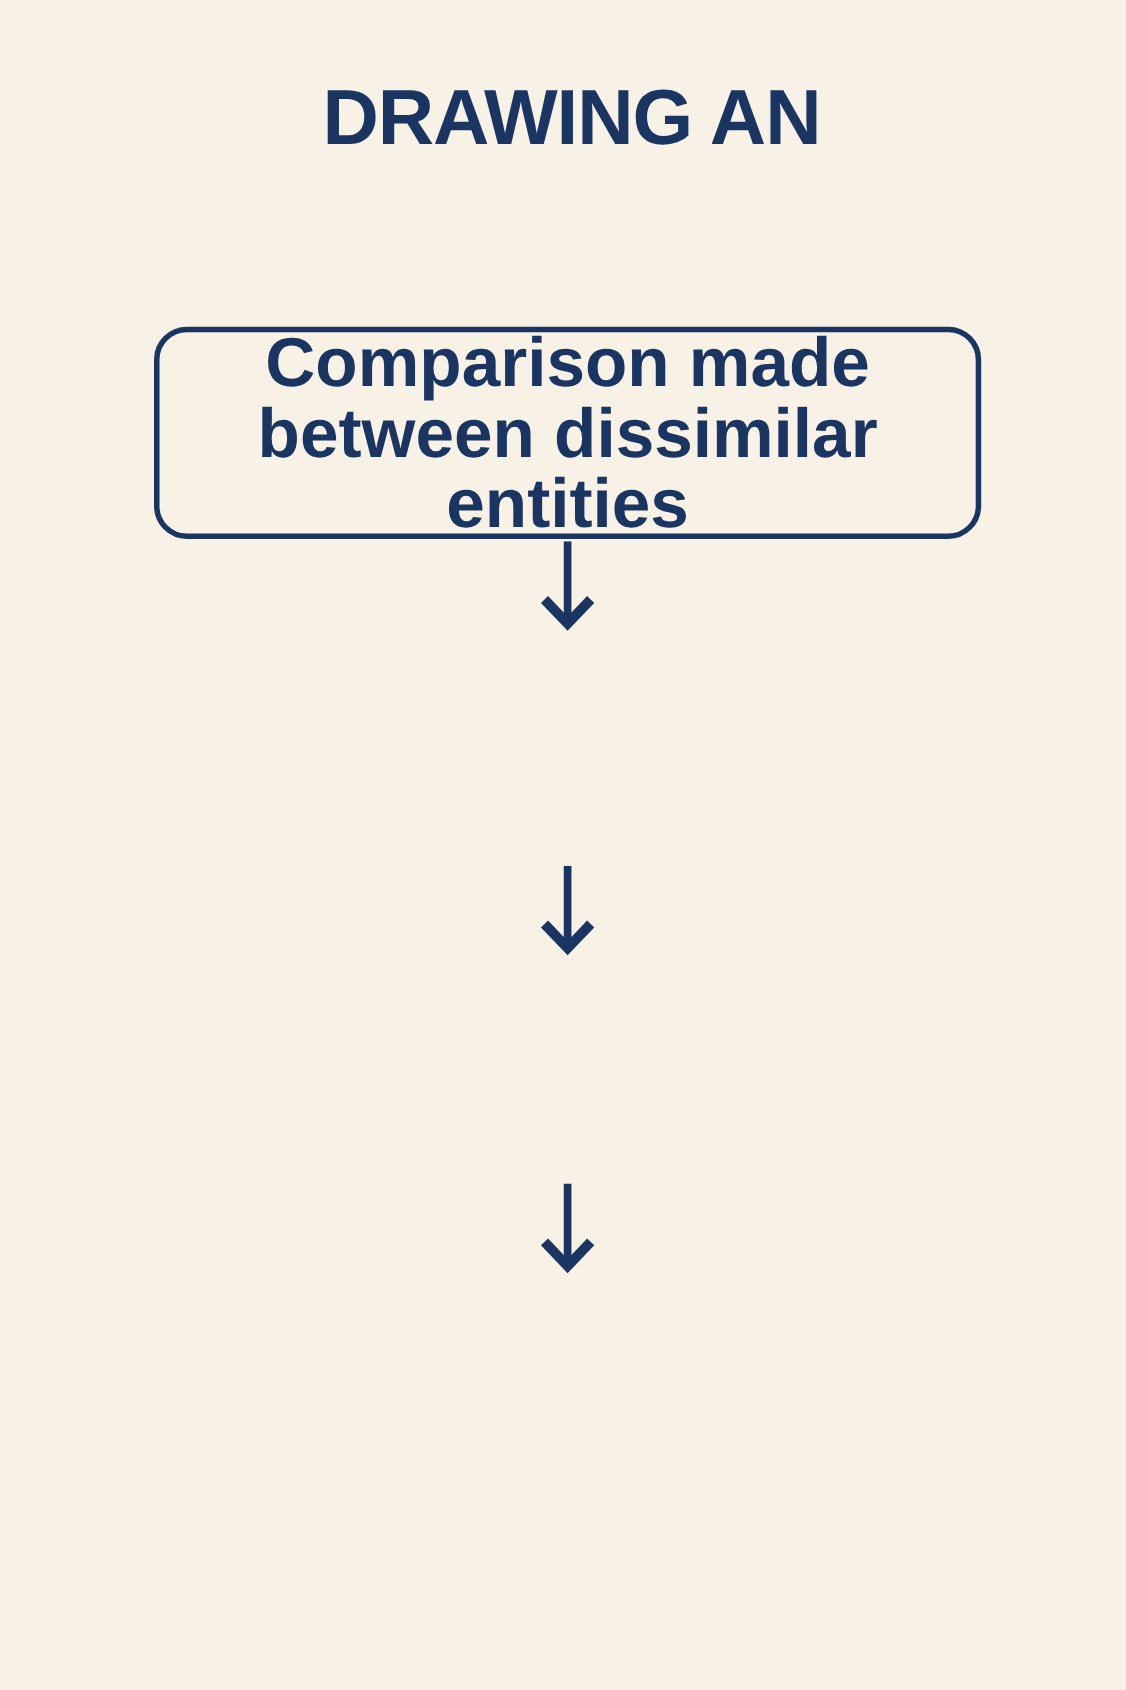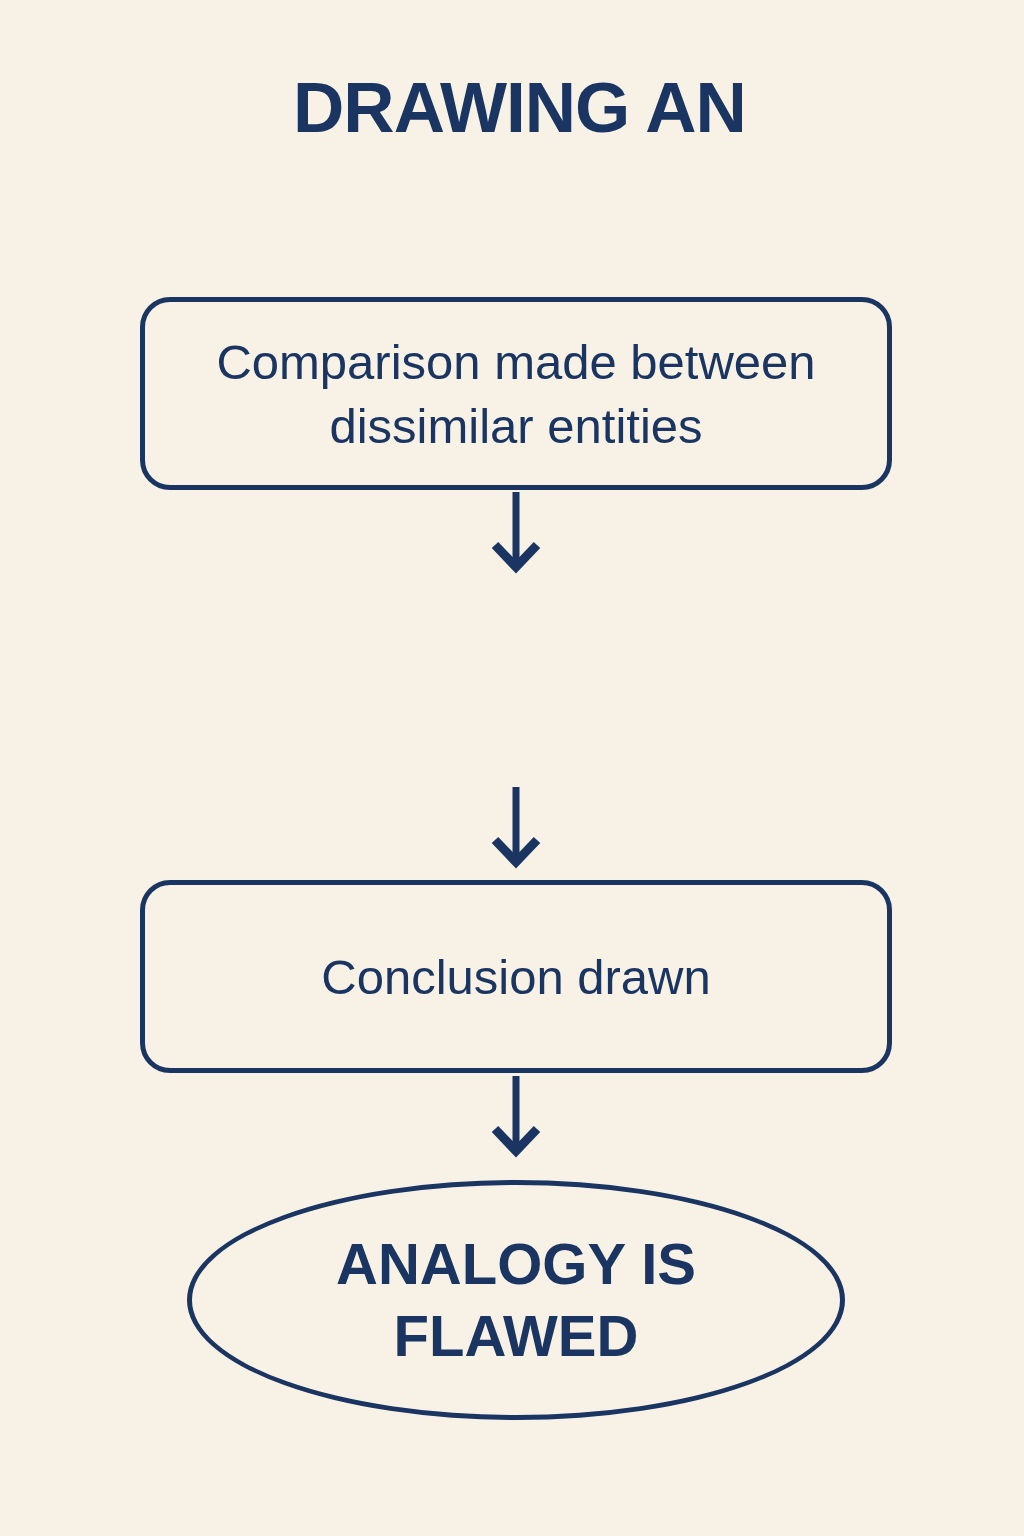--- a/index.html
+++ b/index.html
@@ -46,22 +46,22 @@
     justify-content: center;
     text-align: center;
   }
   .box-1 { top: 297px; }
   .box-2 { top: 592px; }
   .box-3 { top: 880px; }
   .flow-box .box-text {
     display: block;
     max-width: 645px;
     color: var(--ink);
-    font-size: 49px;
-    font-weight: normal;
+    font-size: 63px;
+    font-weight: bold;
     line-height: 64px;
   }
   .arrow {
     position: absolute;
     left: 484px;
     width: 64px;
     height: 88px;
   }
   .arrow-1 { top: 492px; }
   .arrow-2 { top: 787px; }
@@ -111,26 +111,20 @@
     <line x1="32" y1="0" x2="32" y2="71" stroke-width="7"></line>
     <polyline points="11,53 32,75 53,53" stroke-width="9"></polyline>
   </svg>
 
 
   <svg class="arrow arrow-2" viewBox="0 0 64 88" aria-hidden="true">
     <line x1="32" y1="0" x2="32" y2="71" stroke-width="7"></line>
     <polyline points="11,53 32,75 53,53" stroke-width="9"></polyline>
   </svg>
 
-  <div class="flow-box box-3">
-    <span class="box-text">Conclusion drawn</span>
-  </div>
 
   <svg class="arrow arrow-3" viewBox="0 0 64 88" aria-hidden="true">
     <line x1="32" y1="0" x2="32" y2="71" stroke-width="7"></line>
     <polyline points="11,53 32,75 53,53" stroke-width="9"></polyline>
   </svg>
 
-  <div class="result-ellipse">
-    <span class="ellipse-text">ANALOGY IS FLAWED</span>
-  </div>
 
 </div>
 
 </body></html>

